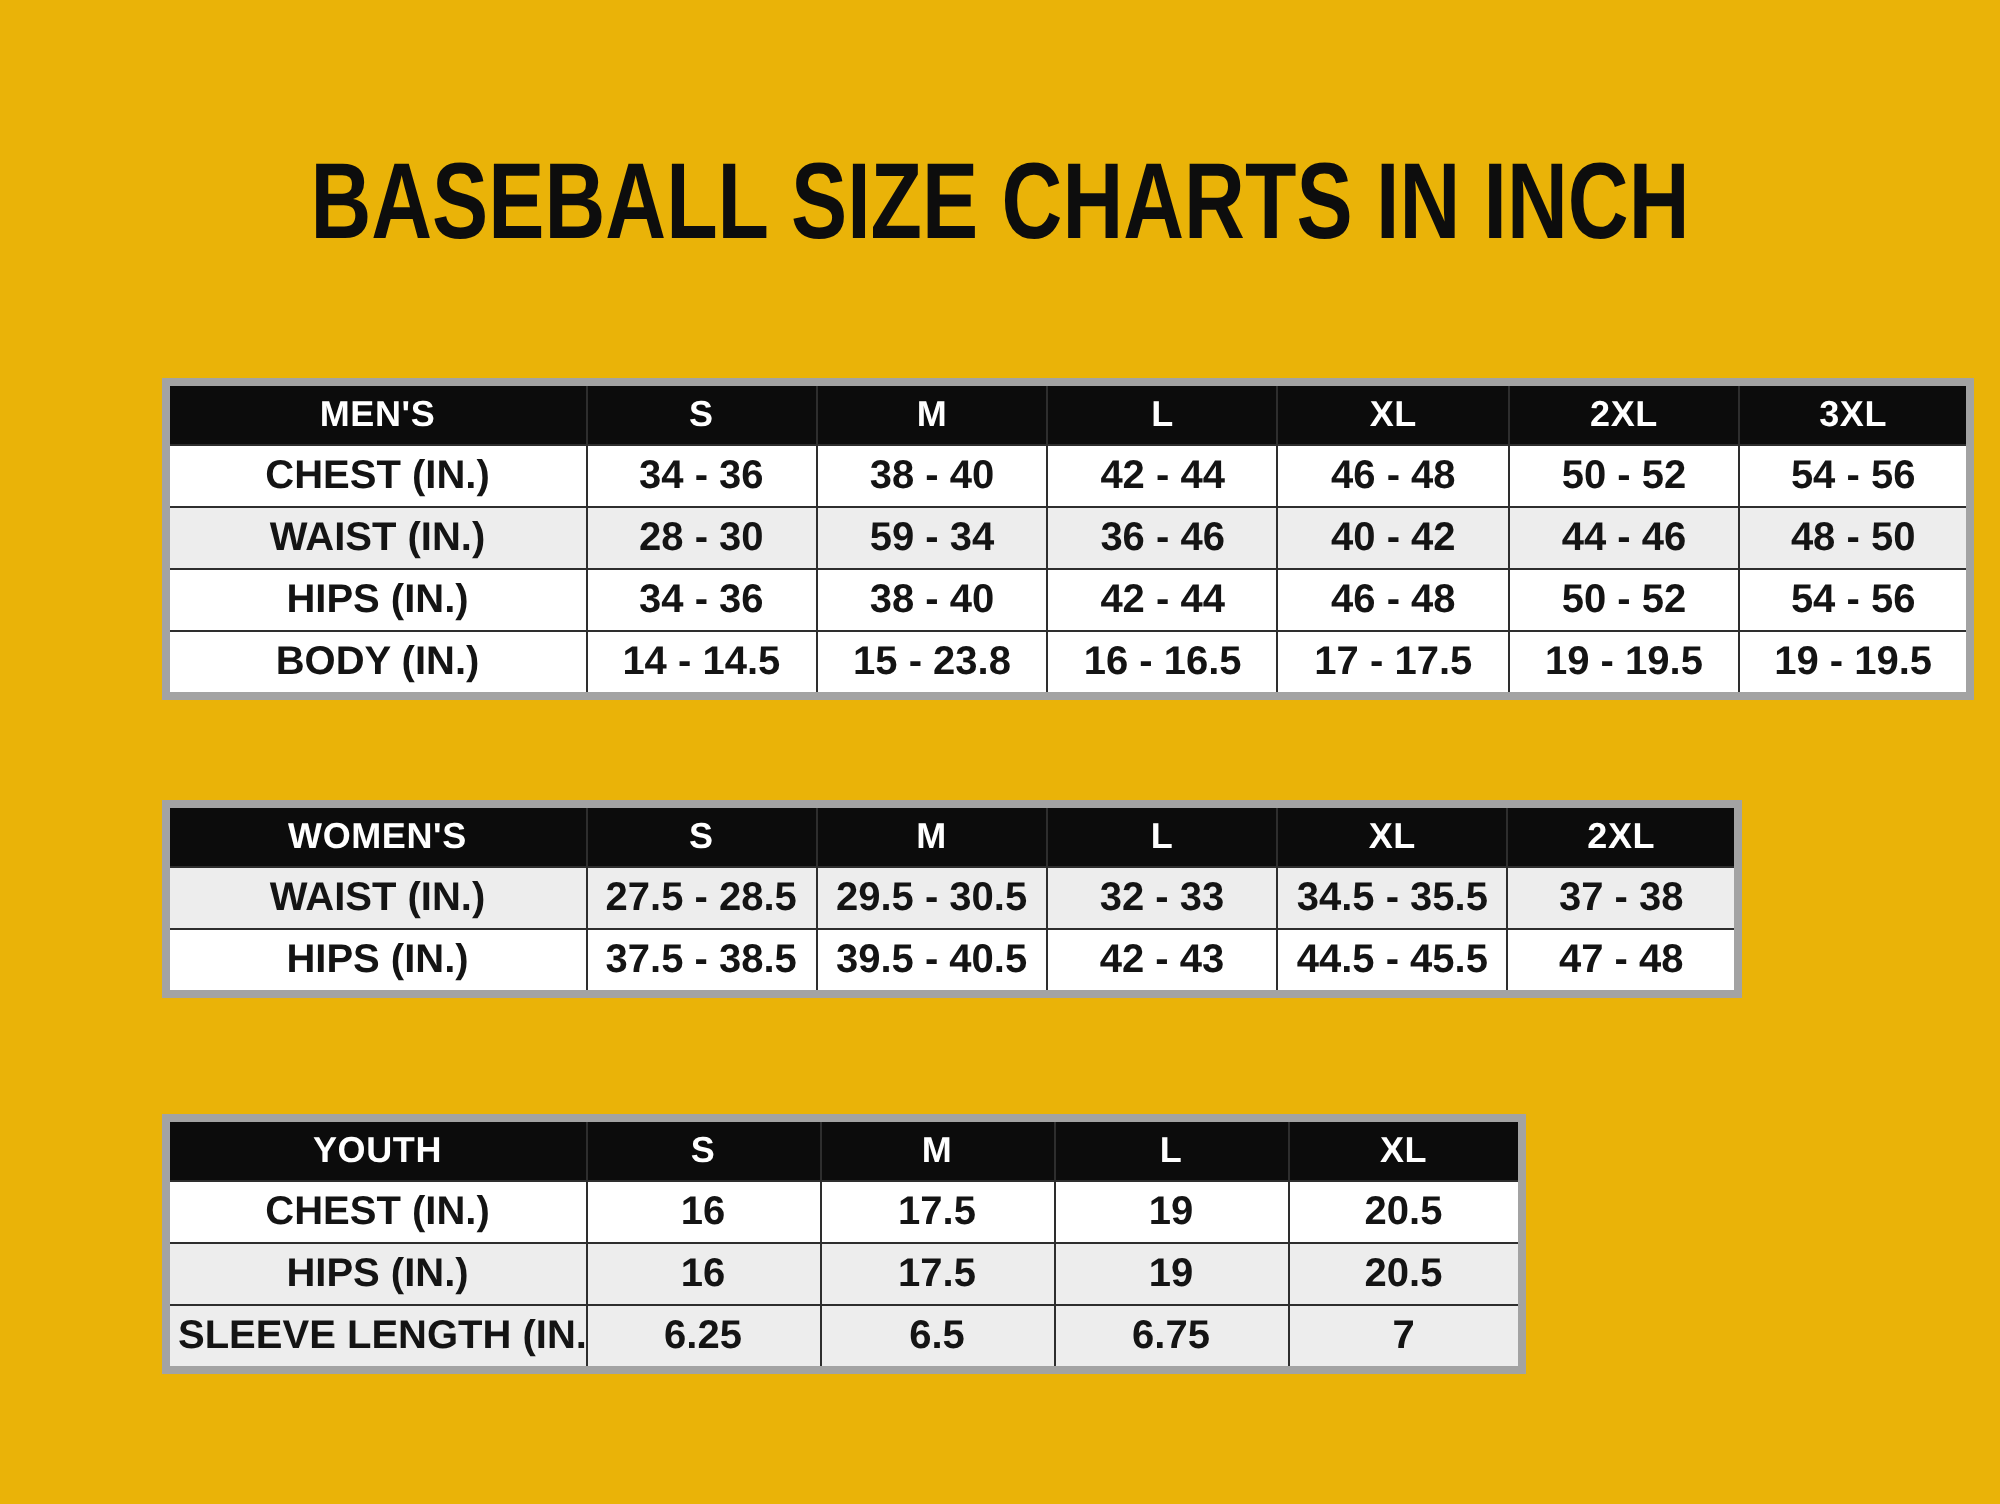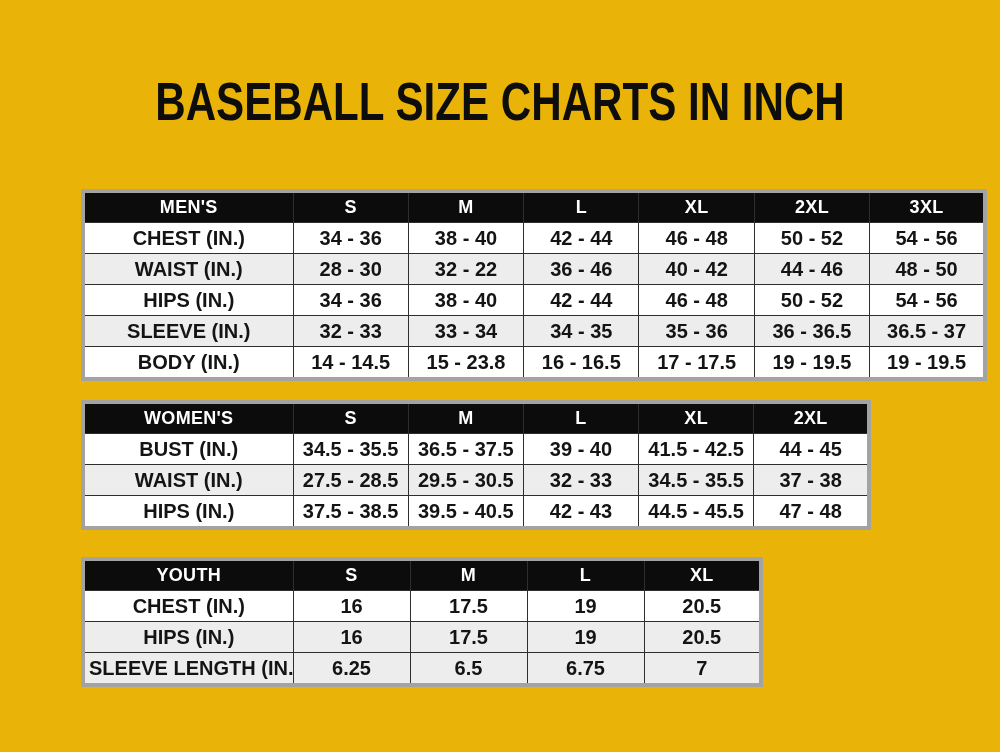--- a/index.html
+++ b/index.html
@@ -105,43 +105,34 @@
           <td class="data-cell">34 - 36</td>
           <td class="data-cell">38 - 40</td>
           <td class="data-cell">42 - 44</td>
           <td class="data-cell">46 - 48</td>
           <td class="data-cell">50 - 52</td>
           <td class="data-cell">54 - 56</td>
         </tr>
         <tr class="row-alt">
           <td class="label-cell">WAIST (IN.)</td>
           <td class="data-cell">28 - 30</td>
-          <td class="data-cell">32 - 22</td>
+          <td class="data-cell">59 - 34</td>
           <td class="data-cell">36 - 46</td>
           <td class="data-cell">40 - 42</td>
           <td class="data-cell">44 - 46</td>
           <td class="data-cell">48 - 50</td>
         </tr>
         <tr class="row-plain">
           <td class="label-cell">HIPS (IN.)</td>
           <td class="data-cell">34 - 36</td>
           <td class="data-cell">38 - 40</td>
           <td class="data-cell">42 - 44</td>
           <td class="data-cell">46 - 48</td>
           <td class="data-cell">50 - 52</td>
           <td class="data-cell">54 - 56</td>
-        </tr>
-        <tr class="row-alt">
-          <td class="label-cell">SLEEVE (IN.)</td>
-          <td class="data-cell">32 - 33</td>
-          <td class="data-cell">33 - 34</td>
-          <td class="data-cell">34 - 35</td>
-          <td class="data-cell">35 - 36</td>
-          <td class="data-cell">36 - 36.5</td>
-          <td class="data-cell">36.5 - 37</td>
         </tr>
         <tr class="row-plain">
           <td class="label-cell">BODY (IN.)</td>
           <td class="data-cell">14 - 14.5</td>
           <td class="data-cell">15 - 23.8</td>
           <td class="data-cell">16 - 16.5</td>
           <td class="data-cell">17 - 17.5</td>
           <td class="data-cell">19 - 19.5</td>
           <td class="data-cell">19 - 19.5</td>
         </tr>
@@ -161,28 +152,20 @@
         <tr>
           <th>WOMEN'S</th>
           <th>S</th>
           <th>M</th>
           <th>L</th>
           <th>XL</th>
           <th>2XL</th>
         </tr>
       </thead>
       <tbody>
-        <tr class="row-plain">
-          <td class="label-cell">BUST (IN.)</td>
-          <td class="data-cell">34.5 - 35.5</td>
-          <td class="data-cell">36.5 - 37.5</td>
-          <td class="data-cell">39 - 40</td>
-          <td class="data-cell">41.5 - 42.5</td>
-          <td class="data-cell">44 - 45</td>
-        </tr>
         <tr class="row-alt">
           <td class="label-cell">WAIST (IN.)</td>
           <td class="data-cell">27.5 - 28.5</td>
           <td class="data-cell">29.5 - 30.5</td>
           <td class="data-cell">32 - 33</td>
           <td class="data-cell">34.5 - 35.5</td>
           <td class="data-cell">37 - 38</td>
         </tr>
         <tr class="row-plain">
           <td class="label-cell">HIPS (IN.)</td>

